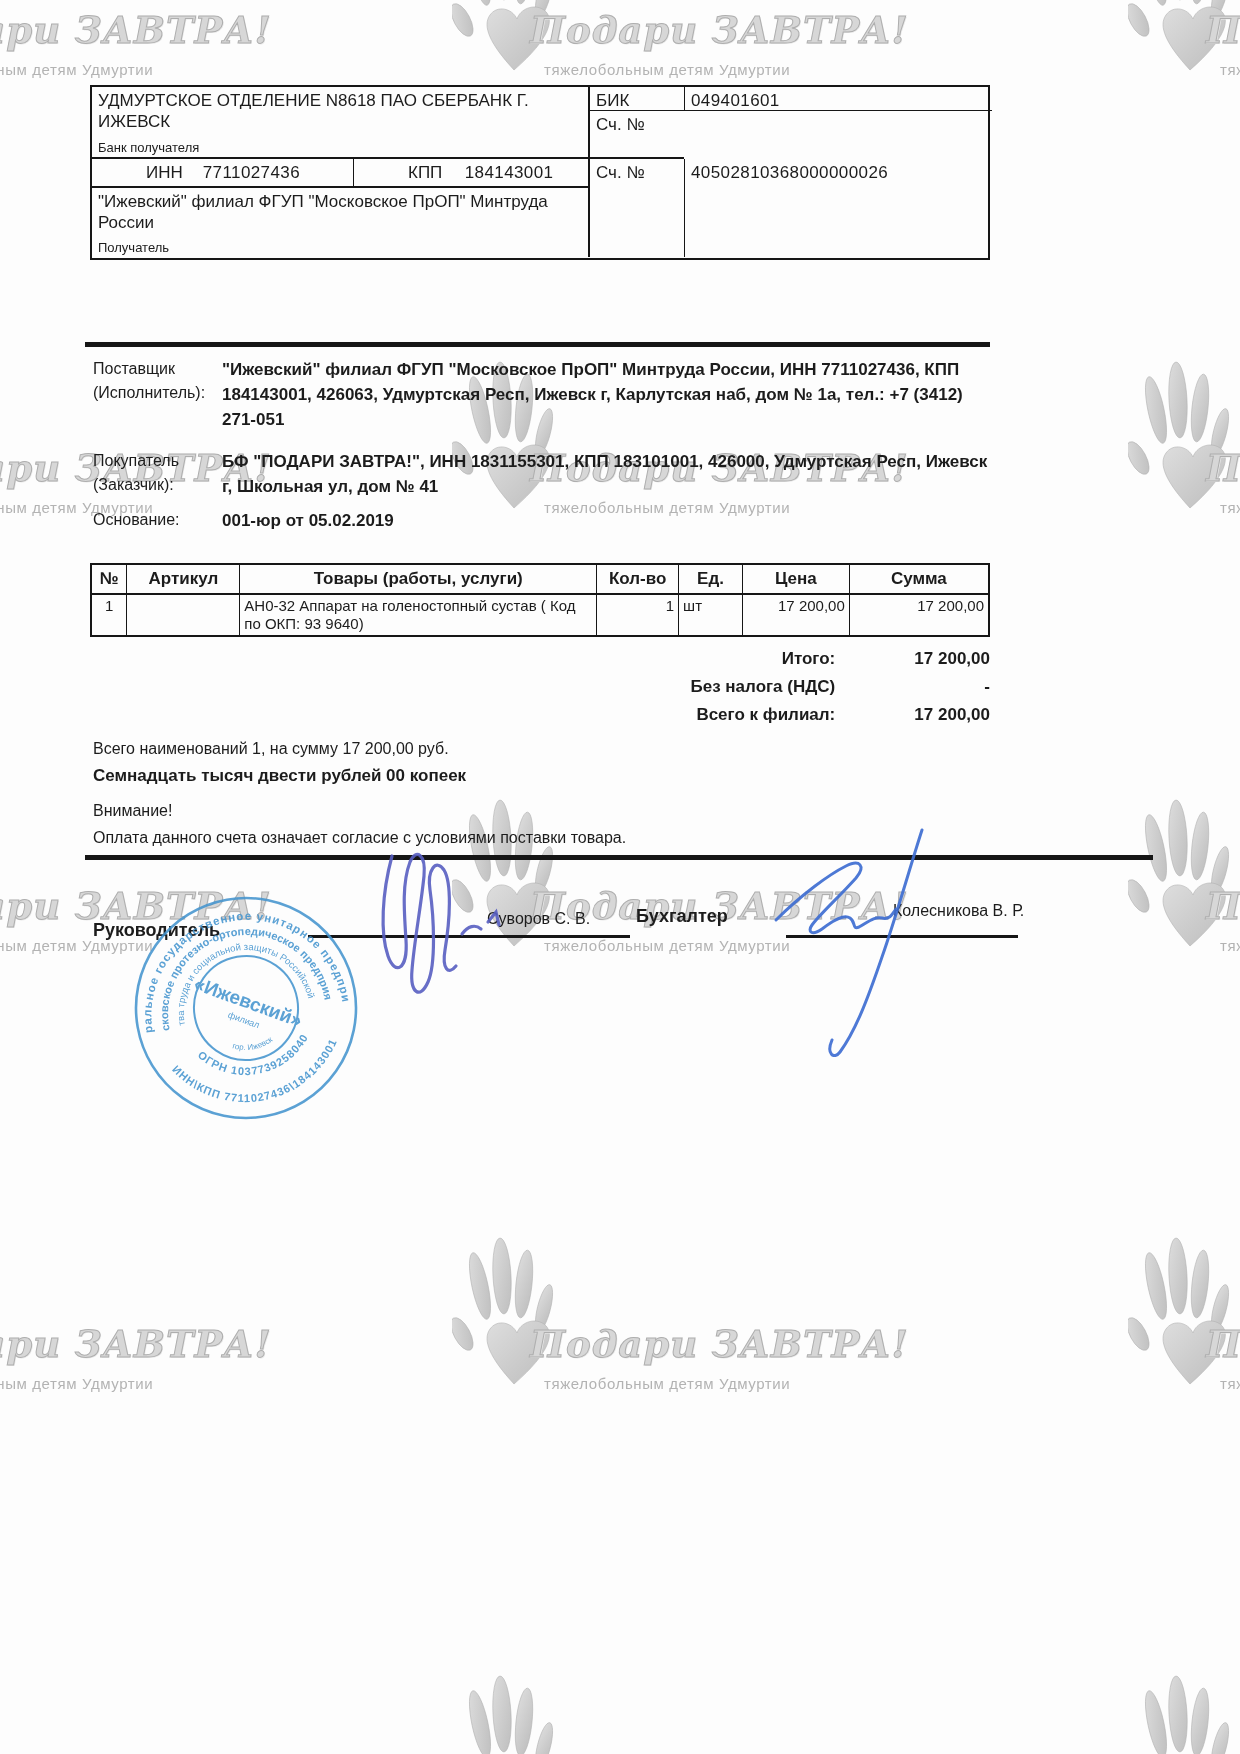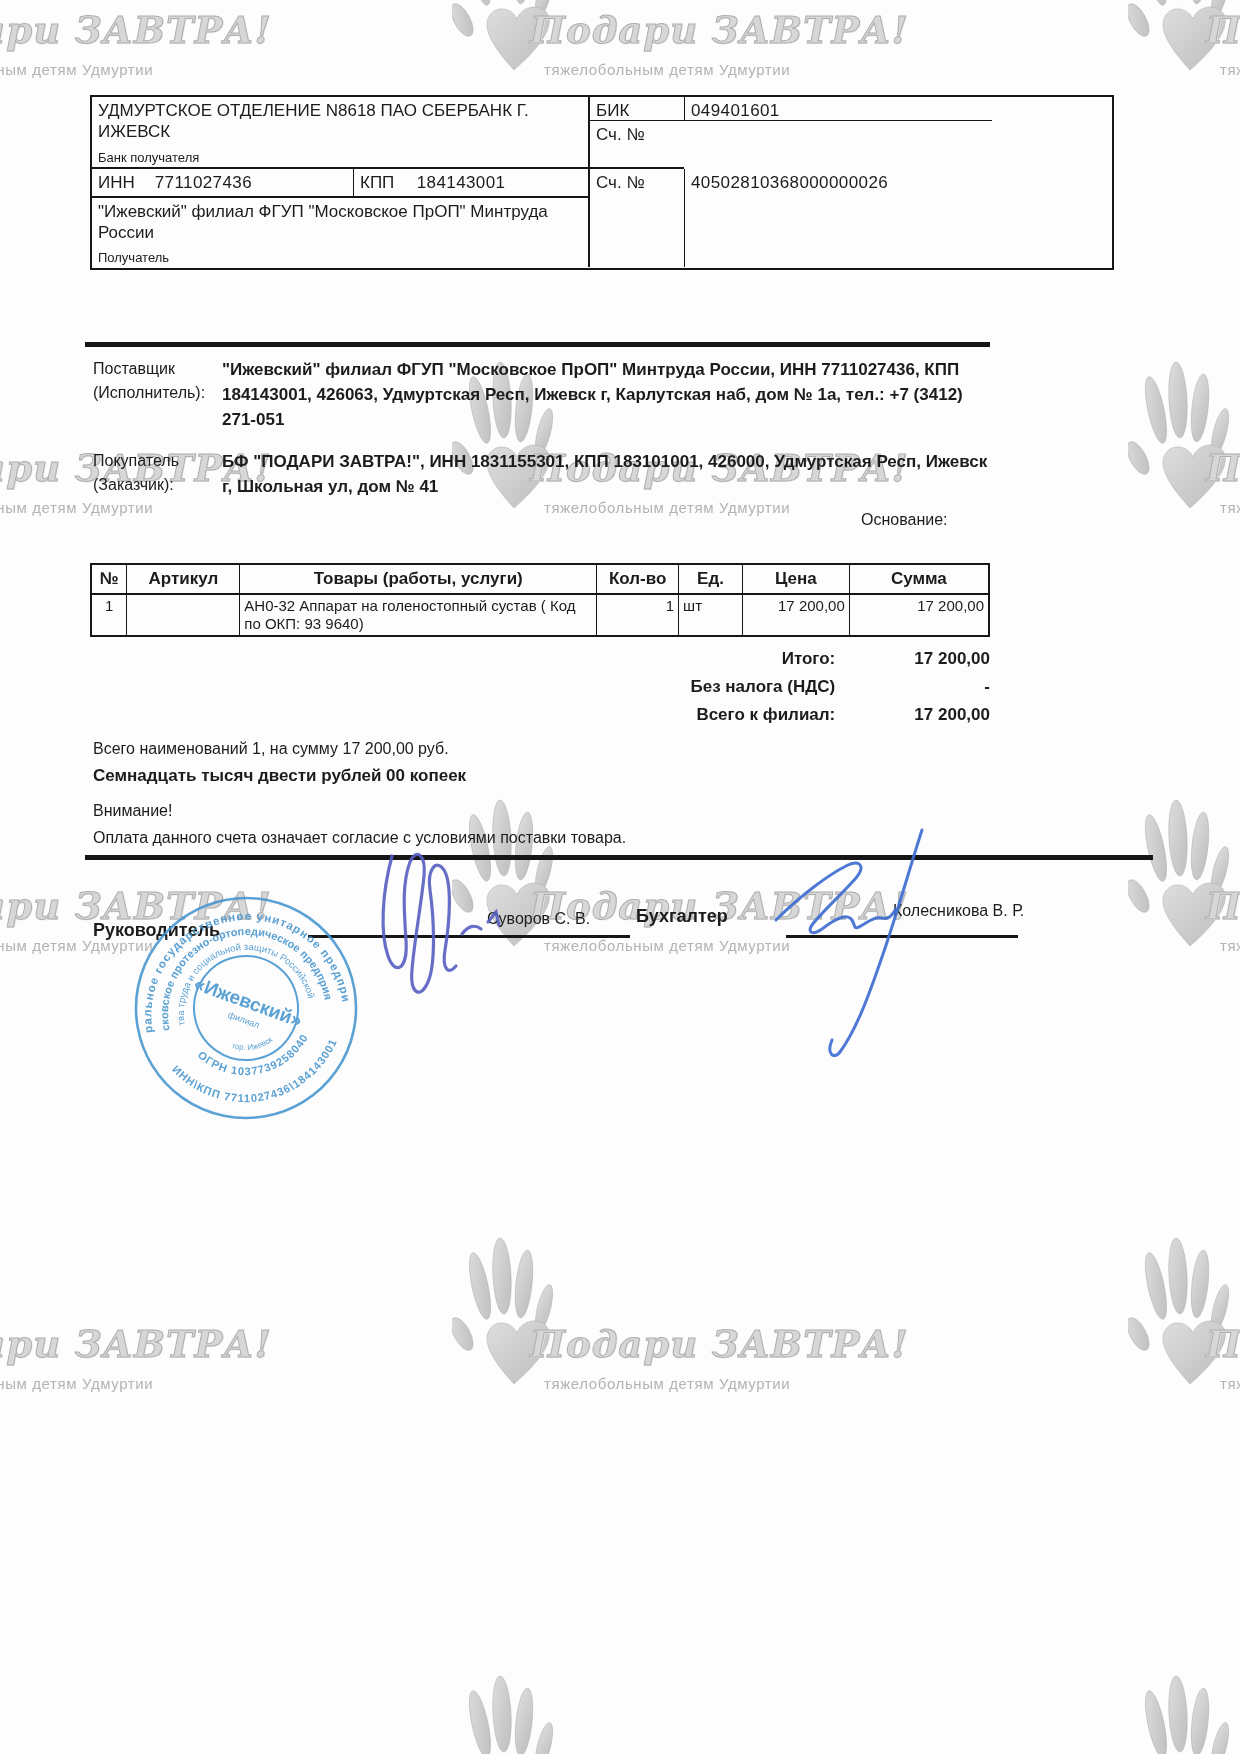--- a/index.html
+++ b/index.html
@@ -17,26 +17,26 @@
     font-family:"DejaVu Serif", serif; font-style:italic; font-weight:bold;
     font-size:37px; letter-spacing:1px; color:#d7d7d7;
     -webkit-text-stroke:1px #aeaeae; text-shadow:1px 1px 0 #e9e9e9;
   }
   .wm-tagline{
     position:absolute; left:92px; top:139px; white-space:nowrap;
     font-size:15px; letter-spacing:.6px; color:#b3b3b3;
   }
   .rule{position:absolute; z-index:1; background:#161616;}
   
-  .bank{position:absolute; left:90px; top:95px; width:1024px; height:175px;
+  .bank{position:absolute; left:90px; top:85px; width:900px; height:175px;
         border:2.5px solid #161616; box-sizing:border-box; z-index:1; font-size:17px;}
   .bank .cell{position:absolute; box-sizing:border-box; padding:3px 6px; line-height:21px;}
   .bank .caption{position:absolute; left:6px; bottom:2px; font-size:13px; line-height:14px;}
   .bank .val{letter-spacing:.4px;}
-  .lbl-gap{display:inline-block; min-width:52px;}
+  .lbl-gap{display:inline-block; min-width:52px;margin-left:48px;}
   
   .doc-title{position:absolute; left:92px; top:297px; z-index:1;
              font-size:24px; font-weight:bold; letter-spacing:.2px;}
   
   .party{position:absolute; left:93px; width:897px; z-index:1; display:flex;}
   .party .p-label{width:129px; flex:0 0 129px; font-size:16px; line-height:24px;}
   .party .p-value{flex:1; font-size:17px; font-weight:bold; line-height:25px;}
   
   table.items{position:absolute; left:90px; top:563px; width:900px; z-index:1;
               border-collapse:collapse; border:2.5px solid #161616;}
@@ -340,20 +340,21 @@
   <div class="party" style="top:449px;">
     <div class="p-label">
       <div>Покупатель</div>
       <div>(Заказчик):</div>
     </div>
     <div class="p-value">БФ "ПОДАРИ ЗАВТРА!", ИНН 1831155301, КПП 183101001, 426000, Удмуртская Респ, Ижевск г, Школьная ул, дом № 41</div>
   </div>
 
   <div class="party" style="top:508px;justify-content:flex-end;">
     <div class="p-label">Основание:</div>
+    <div class="p-value">001-юр от 05.02.2019</div>
   </div>
 
   <table class="items">
     <colgroup>
       <col style="width:36px">
         <col style="width:113px">
         <col style="width:358px">
       <col style="width:82px">
         <col style="width:64px">
         <col style="width:107px">

